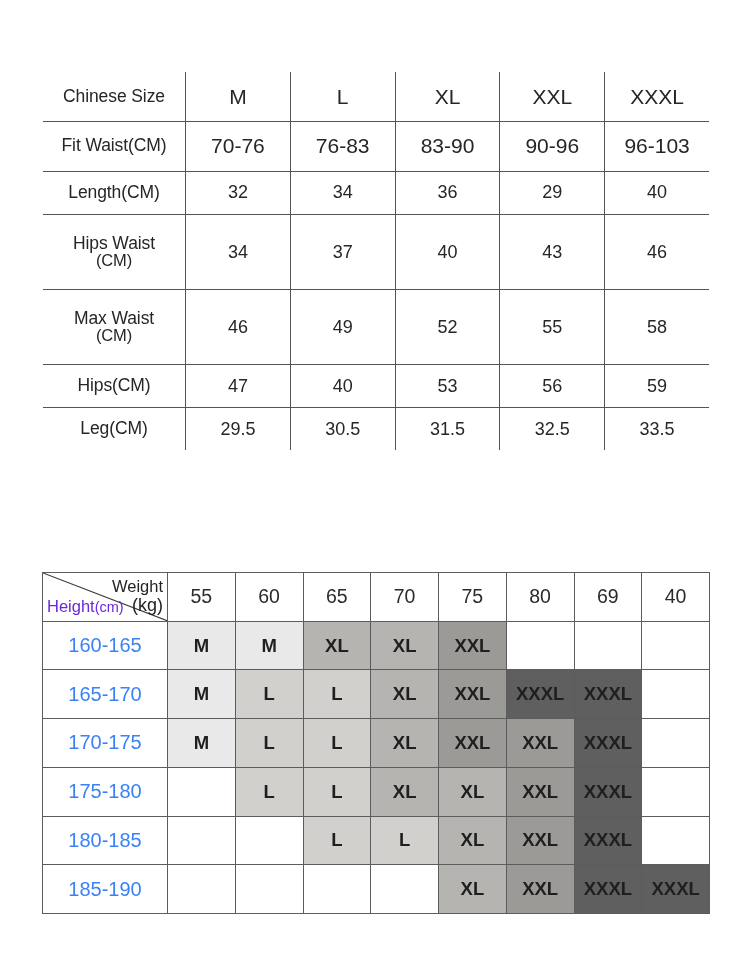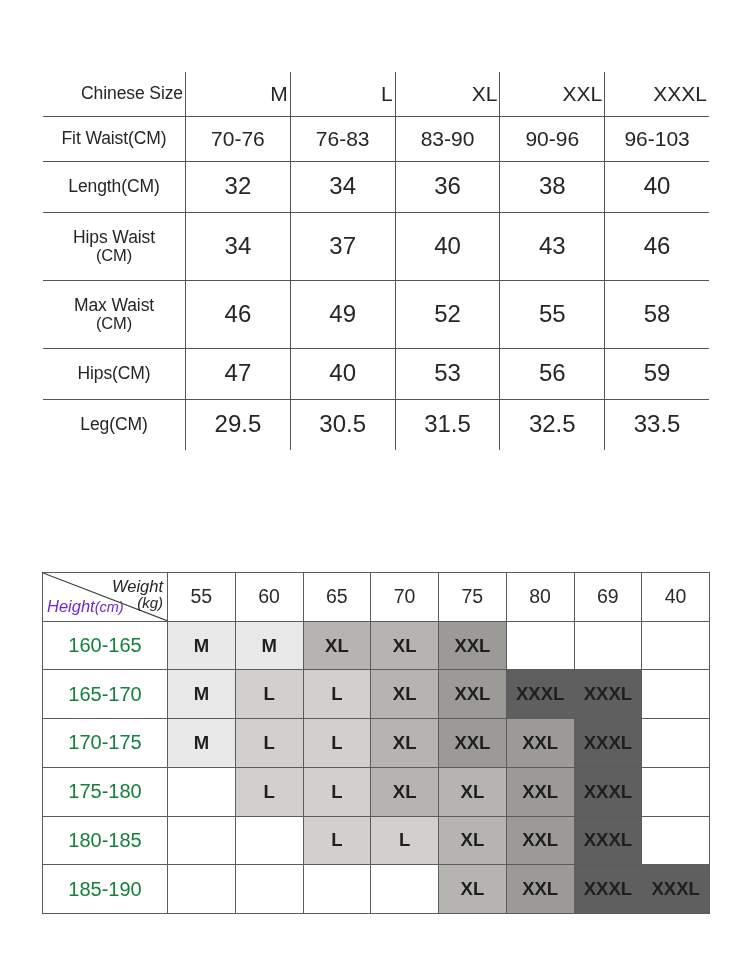--- a/index.html
+++ b/index.html
@@ -31,33 +31,33 @@
     table-layout: fixed;
     border: 1.5px solid #3a3a3a;
     border-radius: 9px;
     overflow: hidden;
     background: #fff;
   }
   table.spec td {
     border: 1px solid #545454;
     text-align: center;
     vertical-align: middle;
-    font-size: 24px;
+    font-size: 18px;
     color: #262626;
     padding: 0 2px;
     line-height: 1.12;
   }
   table.spec td.rowlabel {
     font-size: 17.5px;
     letter-spacing: -0.1px;
   }
   table.spec td.val-lg {
     font-size: 21px;
   }
-  table.spec tr:first-child td { border-top: none; text-align: right; }
+  table.spec tr:first-child td { border-top: none; }
   table.spec tr:last-child td { border-bottom: none; }
   table.spec td:first-child { border-left: none; }
   table.spec td:last-child  { border-right: none; }
   .sub-unit {
     display: block;
     font-size: 16.5px;
     margin-top: -2px;
   }
 
   
@@ -79,57 +79,56 @@
   table.matrix td {
     border: 1px solid #5c5c5c;
     text-align: center;
     vertical-align: middle;
     font-size: 19px;
     color: #242424;
     padding: 0;
   }
   table.matrix td.hcell {
     font-size: 20px;
-    color: #15803d;
+    color: #3b82f6;
   }
   table.matrix td.hdr-weight {
     font-size: 19.5px;
     color: #2b2b2b;
   }
   table.matrix td.cell {
     font-size: 18.5px;
     font-weight: bold;
     color: #1f1f1f;
   }
   
   td.diag {
     position: relative;
     padding: 0;
     overflow: hidden;
-    font-style: italic;
   }
   .diag-svg {
     position: absolute;
     left: 0; top: 0;
     width: 100%; height: 100%;
     display: block;
   }
   .diag-weight {
     position: absolute;
     right: 4px;
     top: 4px;
     text-align: right;
     font-size: 16.5px;
     line-height: 1.12;
     color: #242424;
     z-index: 2;
   }
   .diag-weight .unit {
     display: block;
-    font-size: 15px;
+    font-size: 18px;
     text-align: right;
   }
   .diag-height {
     position: absolute;
     left: 4px;
     bottom: 5px;
     font-size: 16.5px;
     color: #6d28d9;
     z-index: 2;
     white-space: nowrap;
@@ -156,21 +155,21 @@
           <td class="val-lg">76-83</td>
           <td class="val-lg">83-90</td>
           <td class="val-lg">90-96</td>
           <td class="val-lg">96-103</td>
         </tr>
         <tr>
           <td class="rowlabel"><span>Length(CM)</span></td>
           <td class="">32</td>
           <td class="">34</td>
           <td class="">36</td>
-          <td class="">38</td>
+          <td class="">29</td>
           <td class="">40</td>
         </tr>
         <tr>
           <td class="rowlabel"><span>Hips Waist</span><span class="sub-unit">(CM)</span></td>
           <td class="">34</td>
           <td class="">37</td>
           <td class="">40</td>
           <td class="">43</td>
           <td class="">46</td>
         </tr>

